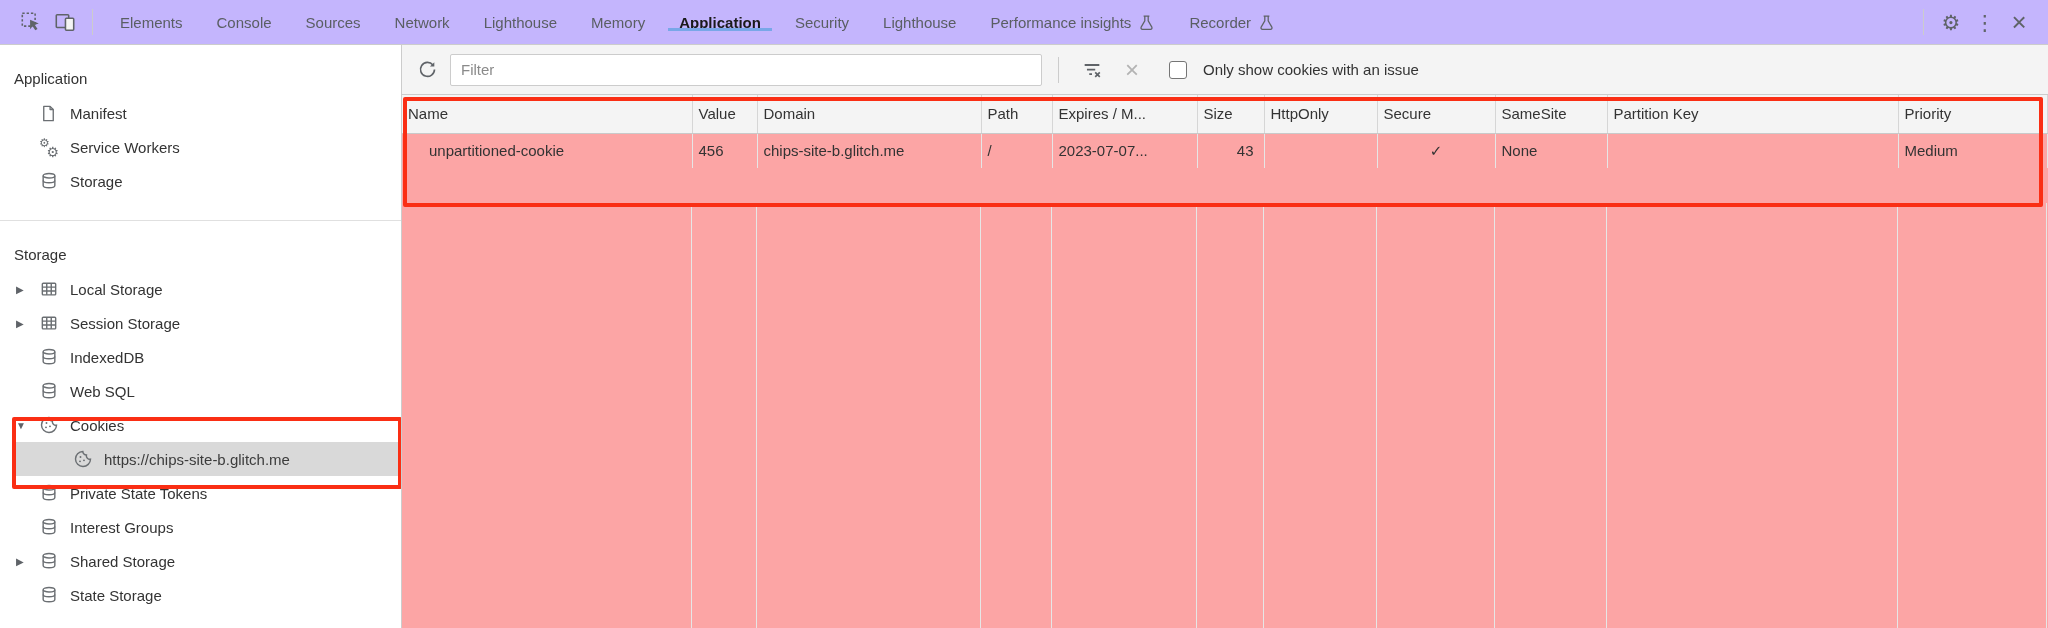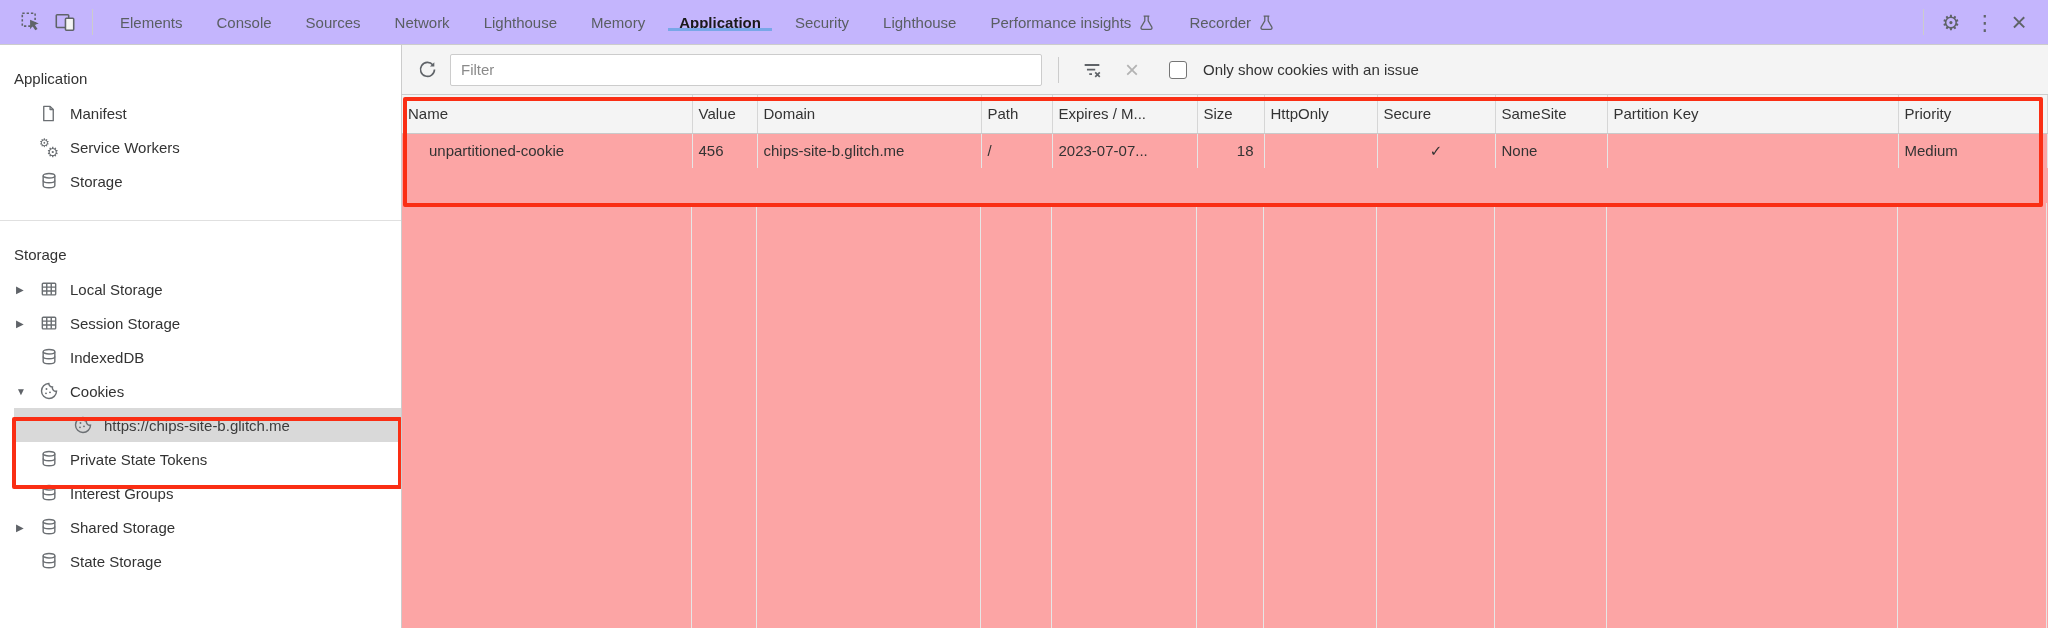--- a/index.html
+++ b/index.html
@@ -249,20 +249,31 @@
               <div class="tree-item">
     <span class="arrow"></span>
     <span class="ticon">
                   <svg viewBox="0 0 24 24" width="20" height="20" fill="none" stroke="currentColor" stroke-width="1.7">
                     <ellipse cx="12" cy="5.6" rx="7" ry="2.7"></ellipse>
                     <path d="M5 5.6v5.7c0 1.5 3.1 2.7 7 2.7s7-1.2 7-2.7V5.6"></path>
                     <path d="M5 11.3v6c0 1.5 3.1 2.7 7 2.7s7-1.2 7-2.7v-6"></path>
                   </svg>
                 </span>
     <span>IndexedDB</span>
+  </div>
+              <div class="tree-item">
+    <span class="arrow"></span>
+    <span class="ticon">
+                  <svg viewBox="0 0 24 24" width="20" height="20" fill="none" stroke="currentColor" stroke-width="1.7">
+                    <ellipse cx="12" cy="5.6" rx="7" ry="2.7"></ellipse>
+                    <path d="M5 5.6v5.7c0 1.5 3.1 2.7 7 2.7s7-1.2 7-2.7V5.6"></path>
+                    <path d="M5 11.3v6c0 1.5 3.1 2.7 7 2.7s7-1.2 7-2.7v-6"></path>
+                  </svg>
+                </span>
+    <span>Web SQL</span>
   </div>
               <div class="tree-item">
     <span class="arrow">▼</span>
     <span class="ticon">
                   <svg viewBox="0 0 24 24" width="20" height="20" fill="none" stroke="currentColor" stroke-width="1.7">
                     <path d="M21 12.2A9 9 0 1 1 11.8 3a4.2 4.2 0 0 0 4.3 4.2A4.2 4.2 0 0 0 21 12.2z"></path>
                     <circle cx="9" cy="9.6" r="1.15" fill="currentColor" stroke="none"></circle>
                     <circle cx="13.2" cy="13.6" r="1.15" fill="currentColor" stroke="none"></circle>
                     <circle cx="8.4" cy="14.8" r="1.15" fill="currentColor" stroke="none"></circle>
                   </svg>
@@ -383,21 +394,21 @@
               <th>Priority</th>
             </tr>
           </thead>
         <tbody id="rows">
             <tr>
     <td class="cell-name">unpartitioned-cookie</td>
     <td class="cell-value">456</td>
     <td class="cell-domain">chips-site-b.glitch.me</td>
     <td class="cell-path">/</td>
     <td class="cell-expires">2023-07-07...</td>
-    <td class="cell-size">18</td>
+    <td class="cell-size">43</td>
     <td class="cell-httponly"></td>
     <td class="cell-secure">✓</td>
     <td class="cell-samesite">None</td>
     <td class="cell-partition"></td>
     <td class="cell-priority">Medium</td>
   </tr>
           </tbody>
       </table>
 
       <div class="grid-extend" id="grid-extend">

